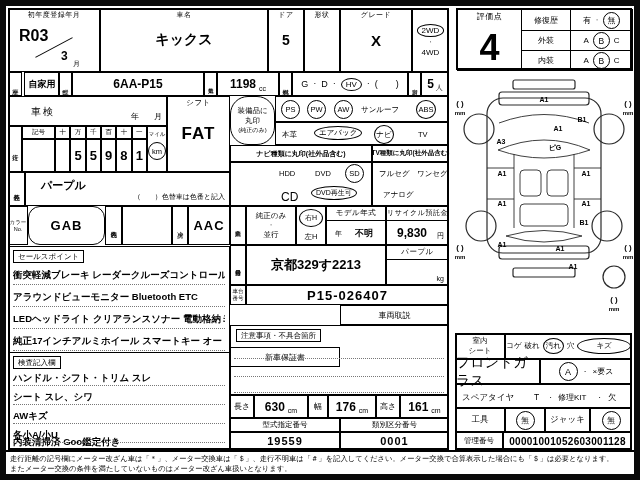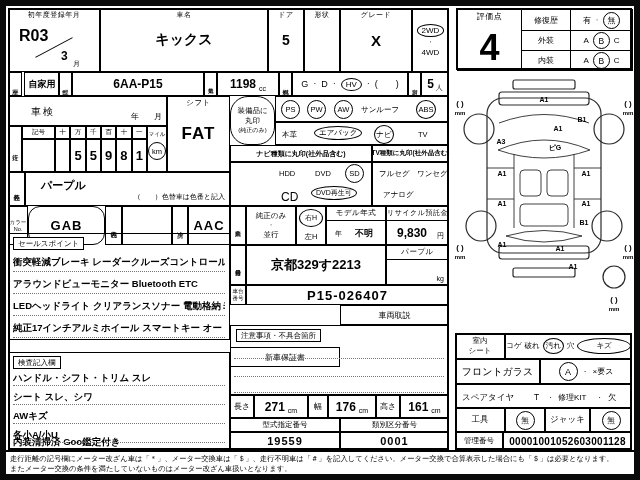--- a/index.html
+++ b/index.html
@@ -263,21 +263,21 @@
     <span class="tag abs" style="left:5px;top:3px;">注意事項・不具合箇所</span>
     <div class="abs dotl" style="left:3px;top:32px;width:210px;"></div>
     <div class="abs dotl" style="left:3px;top:50px;width:210px;"></div>
     <div class="abs dotl" style="left:3px;top:66px;width:210px;"></div>
   </div>
 
   <div class="abs bd cc" style="left:230px;top:395px;width:24px;height:23px;">
     <span style="font-size:8px;">長さ</span>
   </div>
   <div class="abs bd cc" style="left:254px;top:395px;width:54px;height:23px;">
-    <span class="v" style="font-size:12px;">271</span>
+    <span class="v" style="font-size:12px;">630</span>
     <span style="font-size:7px;margin:8px 0 0 3px;">cm</span>
   </div>
   <div class="abs bd cc" style="left:308px;top:395px;width:20px;height:23px;">
     <span style="font-size:8px;">幅</span>
   </div>
   <div class="abs bd cc" style="left:328px;top:395px;width:48px;height:23px;">
     <span class="v" style="font-size:12px;">176</span>
     <span style="font-size:7px;margin:8px 0 0 3px;">cm</span>
   </div>
   <div class="abs bd cc" style="left:376px;top:395px;width:24px;height:23px;">
@@ -294,21 +294,21 @@
   <div class="abs bd cc" style="left:340px;top:418px;width:109px;height:14px;">
     <span style="font-size:7.5px;">類別区分番号</span>
   </div>
   <div class="abs bd cc" style="left:230px;top:432px;width:110px;height:18px;">
     <span class="v" style="font-size:11px;letter-spacing:1px;">19559</span>
   </div>
   <div class="abs bd cc" style="left:340px;top:432px;width:109px;height:18px;">
     <span class="v" style="font-size:11px;letter-spacing:1px;">0001</span>
   </div>
 
-  <div class="abs bd" style="left:8px;top:233px;width:222px;height:107px;padding-left:8px;">
+  <div class="abs bd" style="left:8px;top:246px;width:222px;height:107px;padding-left:8px;">
     <span class="tag abs" style="left:4px;top:3px;">セールスポイント</span>
     <div class="abs dotl v" style="left:4px;top:18px;width:212px;height:20px;font-size:9.5px;line-height:20px;white-space:nowrap;overflow:hidden;">衝突軽減ブレーキ レーダークルーズコントロール</div>
     <div class="abs dotl v" style="left:4px;top:40px;width:212px;height:20px;font-size:9.5px;line-height:20px;white-space:nowrap;overflow:hidden;">アラウンドビューモニター Bluetooth ETC</div>
     <div class="abs dotl v" style="left:4px;top:62px;width:212px;height:20px;font-size:9.5px;line-height:20px;white-space:nowrap;overflow:hidden;">LEDヘッドライト クリアランスソナー 電動格納ミラー</div>
     <div class="abs dotl v" style="left:4px;top:84px;width:212px;height:20px;font-size:9.5px;line-height:20px;white-space:nowrap;overflow:hidden;">純正17インチアルミホイール スマートキー オートエアコン</div>
   </div>
 
   <div class="abs bd" style="left:8px;top:352px;width:222px;height:98px;">
     <span class="tag abs" style="left:4px;top:3px;">検査記入欄</span>
     <div class="abs dotl v" style="left:4px;top:16px;width:212px;height:17px;font-size:9.5px;line-height:17px;white-space:nowrap;overflow:hidden;">ハンドル・シフト・トリム スレ</div>
@@ -413,21 +413,21 @@
   </div>
   <div class="abs bd cc" style="left:505px;top:333px;width:127px;height:26px;gap:3px;">
     <span style="font-size:7.5px;">コゲ</span>
     <span style="font-size:7.5px;">破れ</span>
     <span class="ell" style="font-size:7.5px;padding:2px 2px;">汚れ</span>
     <span style="font-size:7.5px;">穴</span>
     <span class="ell" style="font-size:7.5px;padding:2px 18px;">キズ</span>
   </div>
 
   <div class="abs bd cc" style="left:455px;top:359px;width:85px;height:25px;">
-    <span style="font-size:10px;">フロントガラス</span>
+    <span style="font-size:14px;">フロントガラス</span>
   </div>
   <div class="abs bd cc" style="left:540px;top:359px;width:92px;height:25px;gap:4px;">
     <span class="circ" style="width:17px;height:17px;font-size:9px;">A</span>
     <span style="font-size:7px;">・</span>
     <span style="font-size:8px;">×要ス</span>
   </div>
 
   <div class="abs bd" style="left:455px;top:384px;width:177px;height:24px;">
     <span class="abs" style="left:6px;top:7px;font-size:8.5px;">スペアタイヤ</span>
     <span class="abs" style="left:78px;top:7px;font-size:8.5px;">T</span>

